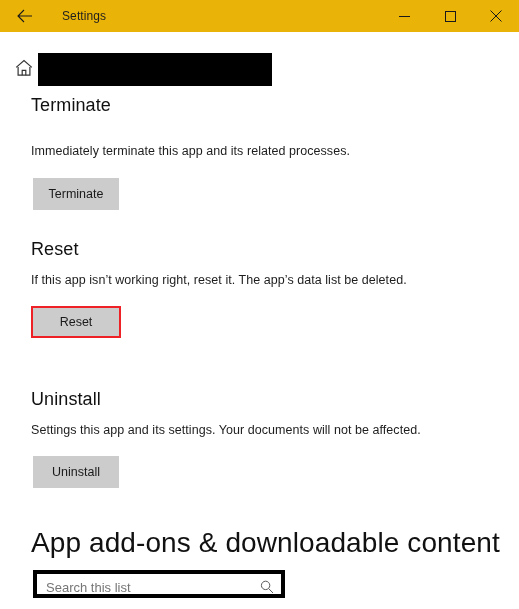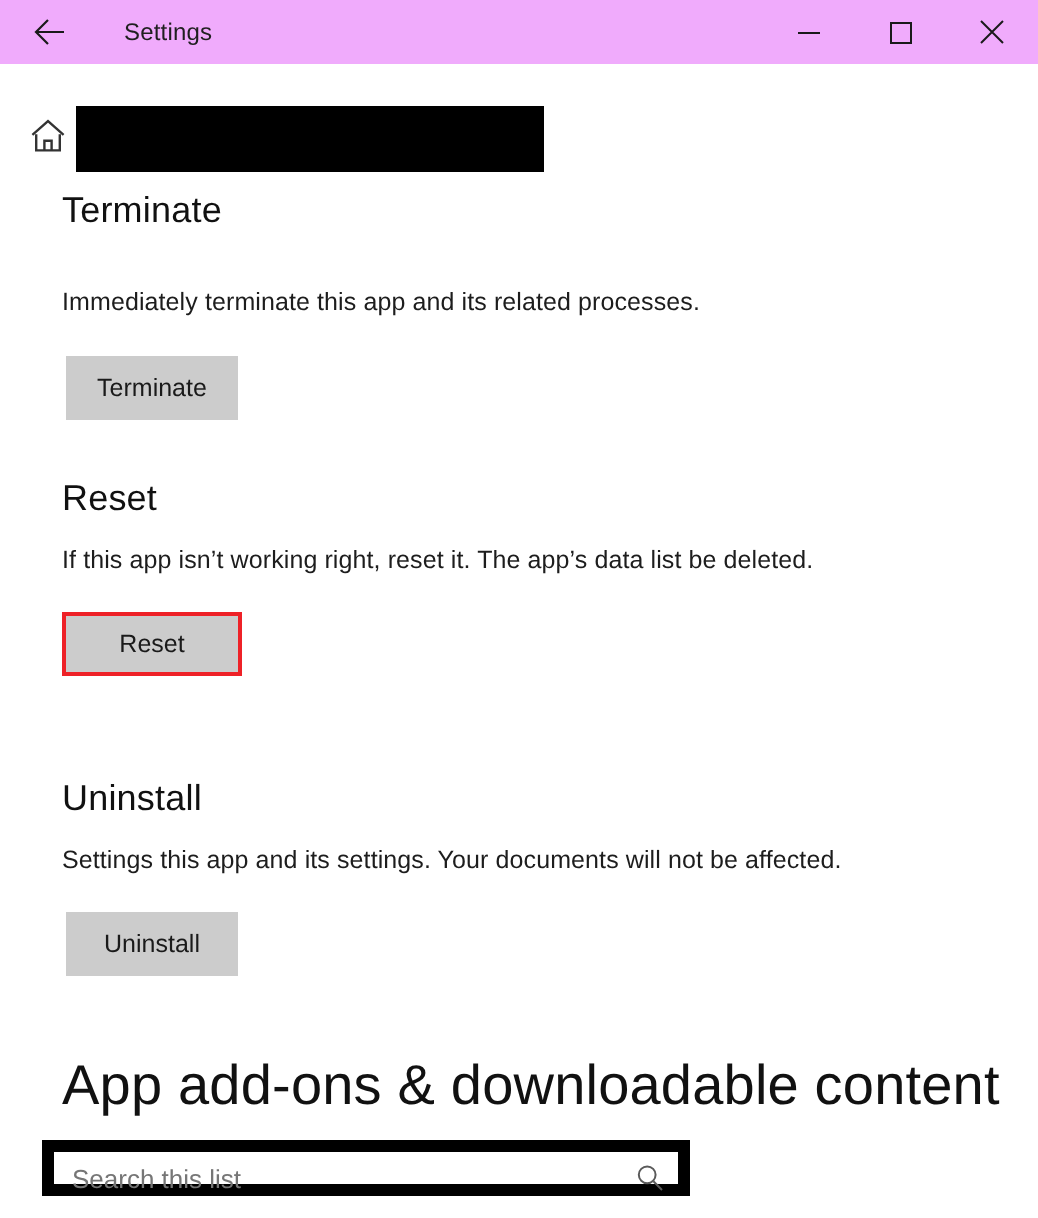--- a/index.html
+++ b/index.html
@@ -16,21 +16,21 @@
     position: relative;
     -webkit-font-smoothing: antialiased;
   }
 
   
   .titlebar {
     position: absolute;
     top: 0; left: 0;
     width: 519px;
     height: 32px;
-    background: #f0abfc;
+    background: #eab308;
   }
   .back-btn {
     position: absolute;
     left: 8px; top: 0;
     width: 34px; height: 32px;
     display: flex;
     align-items: center;
     justify-content: center;
     cursor: pointer;
   }
@@ -141,25 +141,25 @@
     margin: 0;
     padding-left: 14px;
     font-size: 28px;
     font-weight: 400;
     line-height: 26px;
     color: #111111;
     letter-spacing: .1px;
   }
   .search-wrap {
     position: relative;
-    margin-left: 4px;
+    margin-left: 16px;
     margin-top: 14px;
-    width: 324px;
+    width: 252px;
     height: 28px;
-    border: 6px solid #000000;
+    border: 4px solid #000000;
     background: #ffffff;
     box-sizing: border-box;
   }
   .search-input {
     position: absolute;
     left: 0; top: 0;
     width: 245px;
     height: 26px;
     border: 0;
     outline: none;

